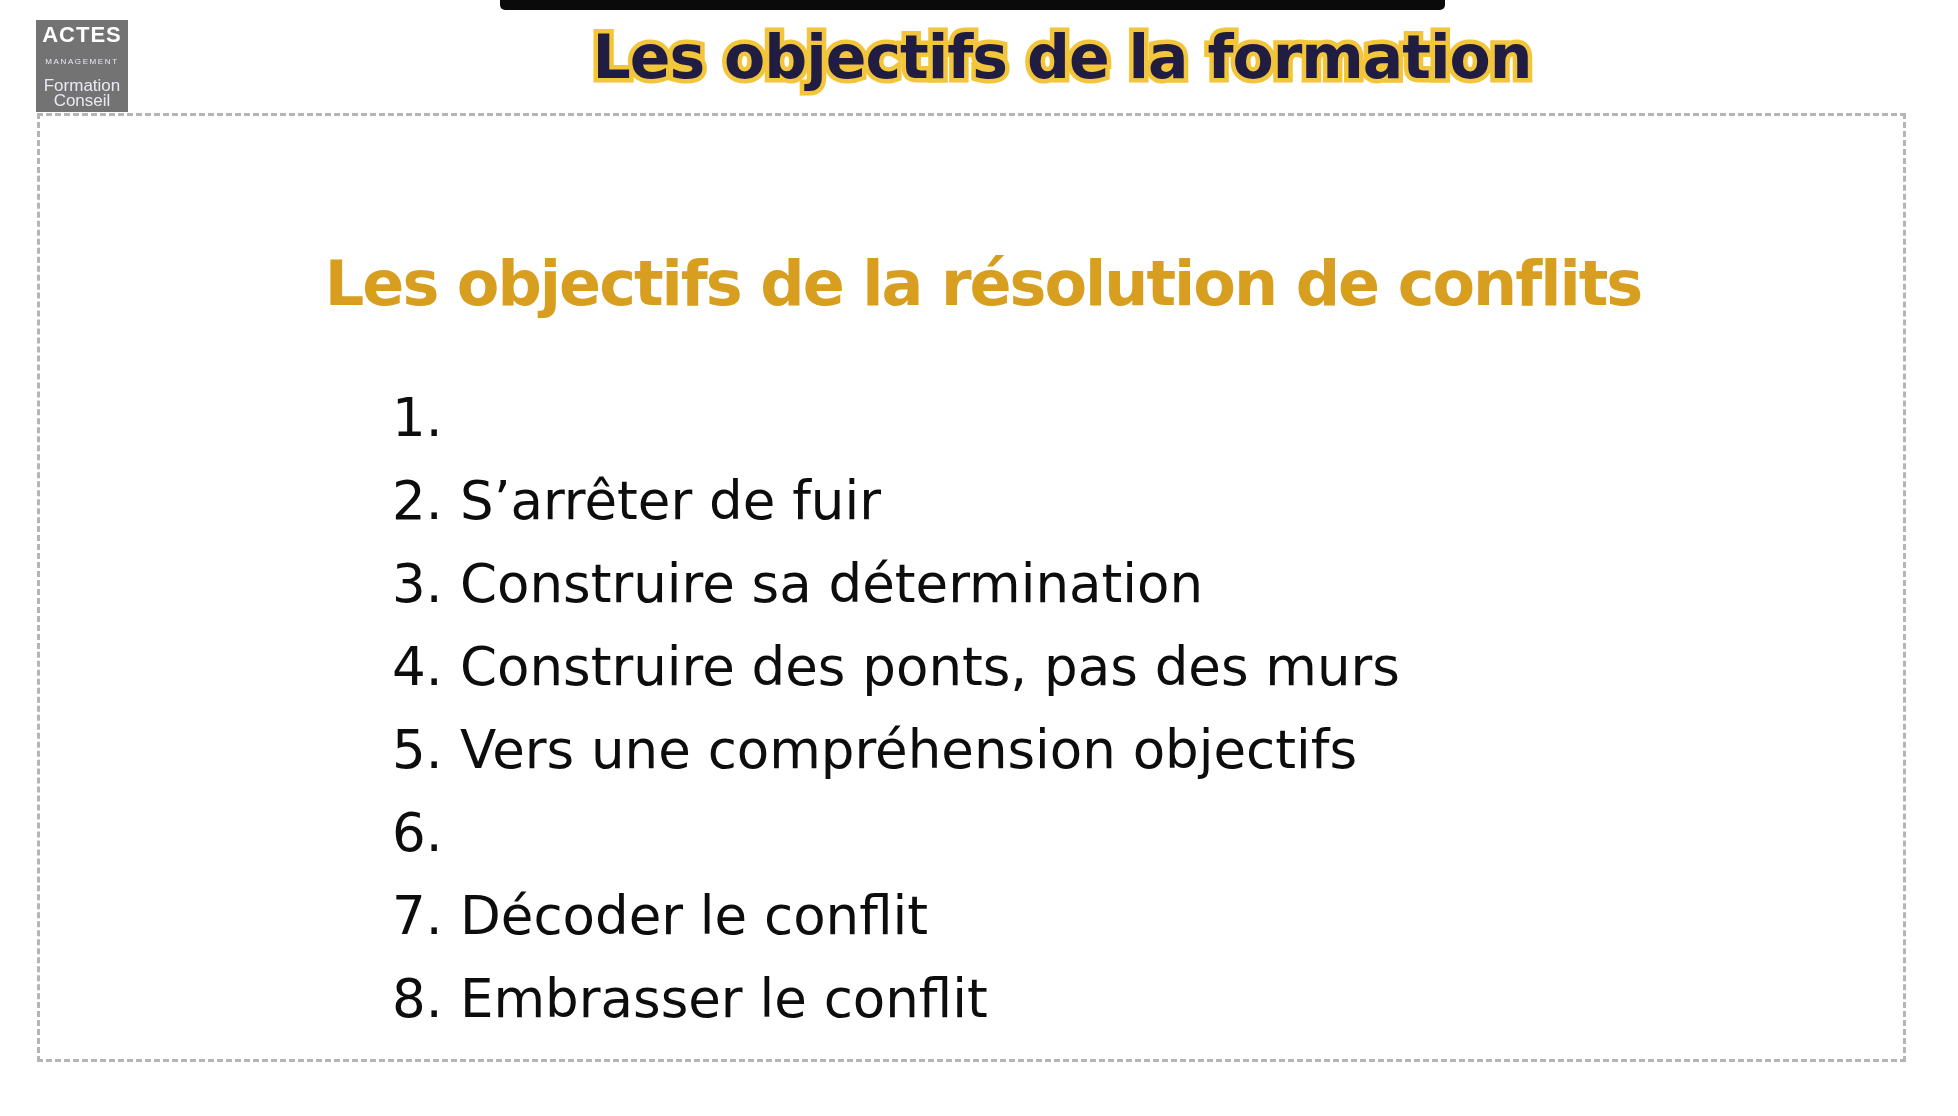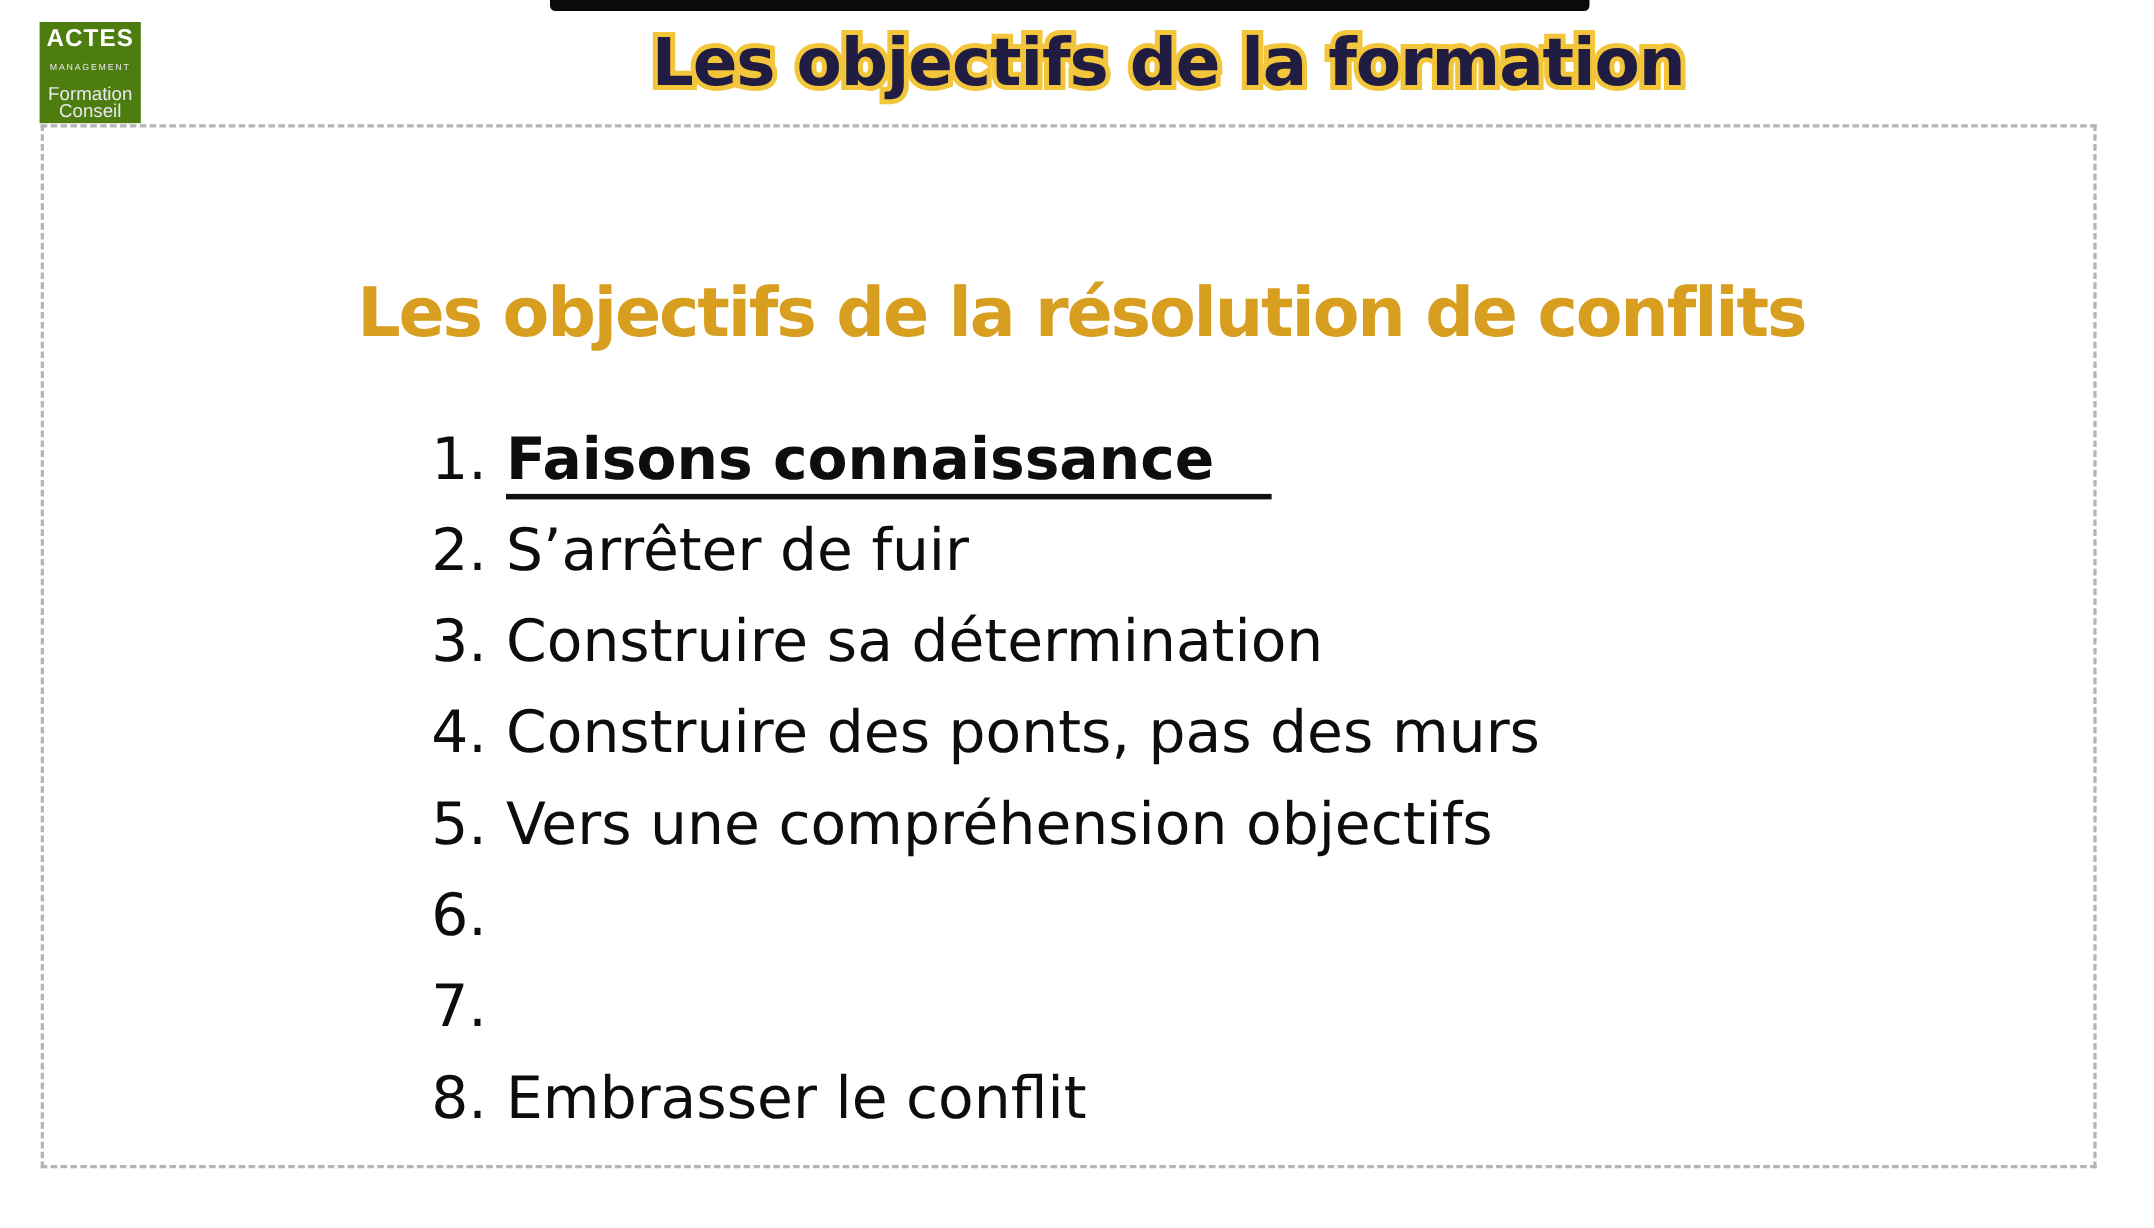--- a/index.html
+++ b/index.html
@@ -13,21 +13,21 @@
 
   
   .top-bar{
     position:absolute;left:500px;top:0;width:945px;height:10px;
     background:#0a0a0a;border-radius:0 0 5px 5px;
   }
 
   
   .logo{
     position:absolute;left:36px;top:20px;width:92px;height:92px;
-    background:#4d7c0f;color:#ffffff;
+    background:#737373;color:#ffffff;
     display:flex;flex-direction:column;align-items:center;justify-content:center;
     font-family:"Liberation Sans", sans-serif;
     box-sizing:border-box;padding:4px 2px;
   }
   .logo-name{font-size:22px;font-weight:700;letter-spacing:1px;line-height:22px;}
   .logo-subname{font-size:8px;letter-spacing:1.6px;line-height:10px;margin-top:11px;color:#e9e9f2;}
   .logo-divider{width:70px;height:1px;background:#9a98c0;margin:5px 0 6px 0;}
   .logo-line{font-size:17px;line-height:15px;color:#e9e9f2;}
 
   
@@ -96,21 +96,20 @@
     <span class="title-fill">Les objectifs de la formation</span>
   </div>
 
   <div class="panel"></div>
 
   <div class="panel-heading">Les objectifs de la résolution de conflits</div>
 
   <ol class="obj-list">
     <li class="li-bold">
       <span class="li-num">1.</span>
-      <span class="li-label">Faisons connaissance</span>
     </li>
     <li>
       <span class="li-num">2.</span>
       <span class="li-label">S’arrêter de fuir</span>
     </li>
     <li>
       <span class="li-num">3.</span>
       <span class="li-label">Construire sa détermination</span>
     </li>
     <li>
@@ -119,20 +118,21 @@
     </li>
     <li>
       <span class="li-num">5.</span>
       <span class="li-label">Vers une compréhension objectifs</span>
     </li>
     <li>
       <span class="li-num">6.</span>
     </li>
     <li>
       <span class="li-num">7.</span>
+      <span class="li-label">Décoder le conflit</span>
     </li>
     <li>
       <span class="li-num">8.</span>
       <span class="li-label">Embrasser le conflit</span>
     </li>
   </ol>
 
 </div>
 
 </body></html>

